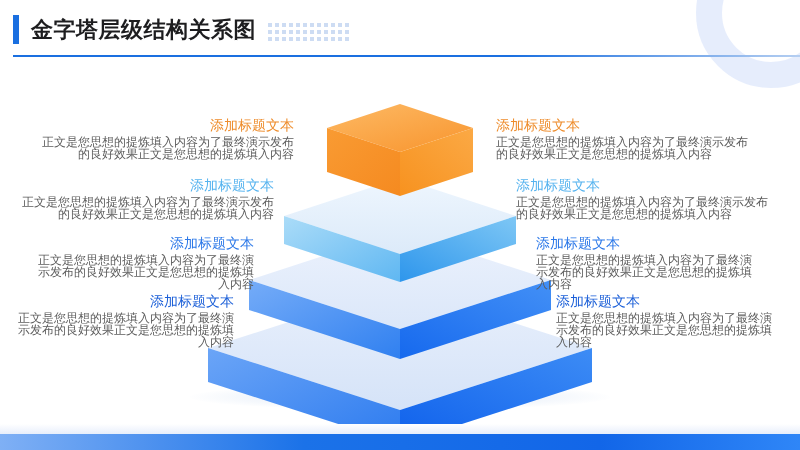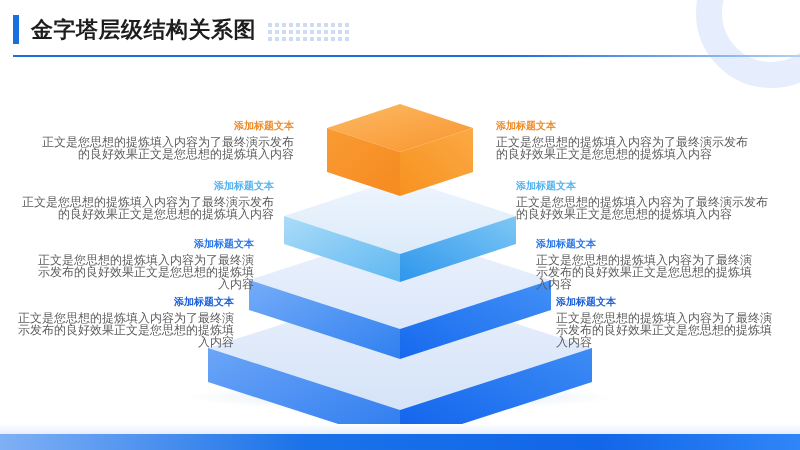--- a/index.html
+++ b/index.html
@@ -105,22 +105,22 @@
   .layer svg { display: block; overflow: visible; }
 
   
   .txt {
     position: absolute;
     width: 258px;
   }
   .txt.left  { text-align: right; }
   .txt.right { text-align: left; }
   .txt-title {
-    font-size: 10px;
-    font-weight: bold;
+    font-size: 14px;
+    font-weight: normal;
     line-height: 15px;
     margin-bottom: 3px;
     white-space: nowrap;
   }
   .txt-body {
     font-size: 12px;
     line-height: 12px;
     color: #5c5c5c;
   }
 

